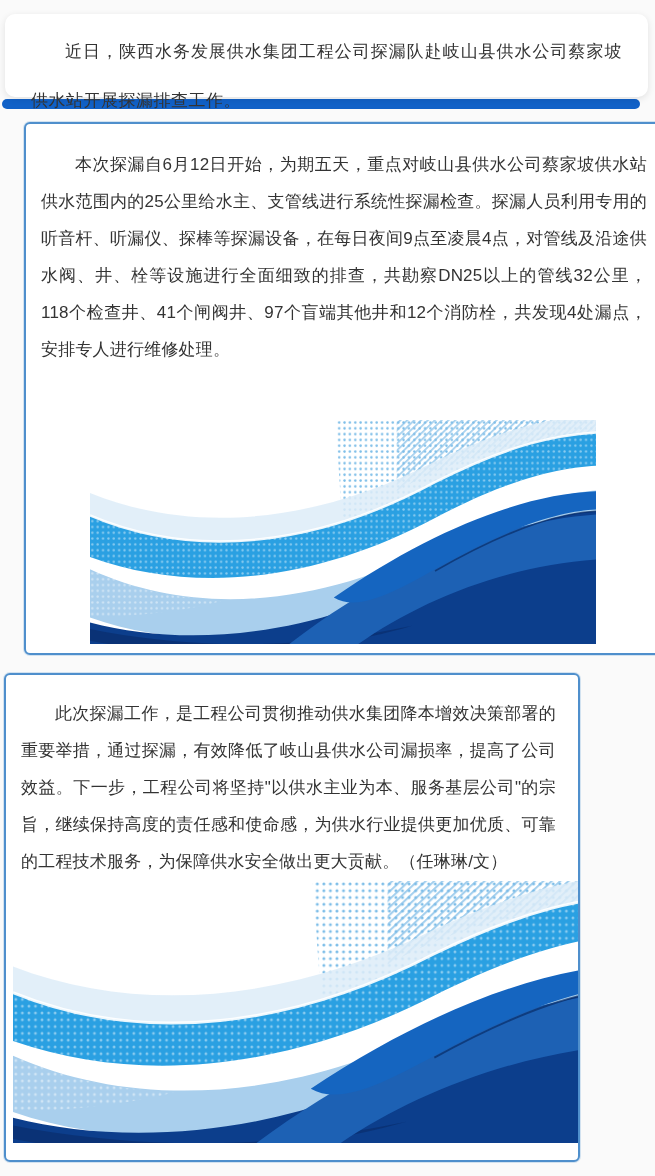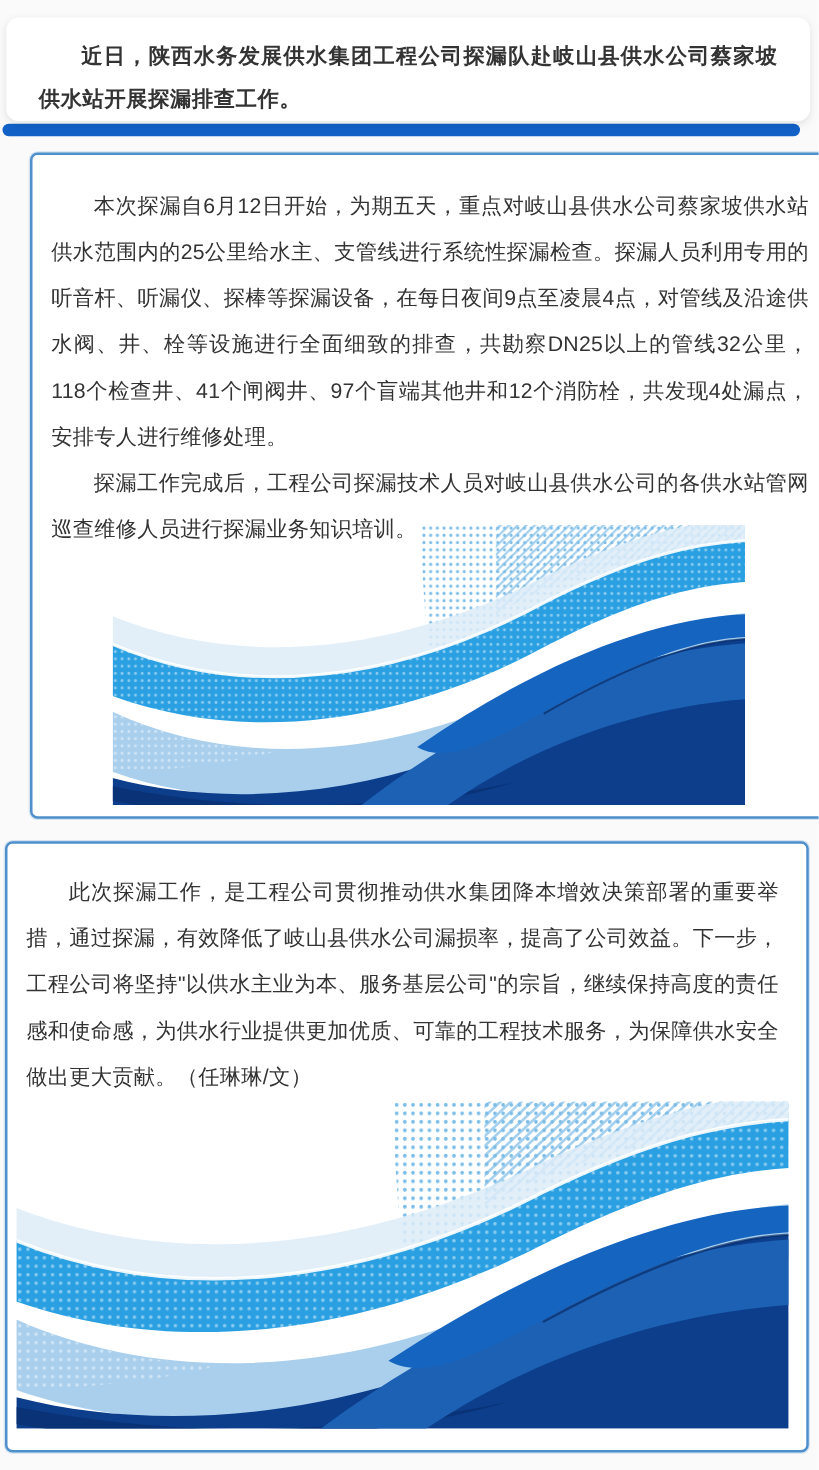--- a/index.html
+++ b/index.html
@@ -15,38 +15,38 @@
   .intro-card{
     position:absolute;left:5px;top:14px;width:643px;height:83px;
     box-sizing:border-box;
     background:#ffffff;
     border-radius:10px;
     box-shadow:0 2px 7px rgba(0,0,0,.10);
     padding:13px 26px 0 26px;
     z-index:2;
   }
   .intro-card p{
-    margin:0;font-size:17px;line-height:35px;color:var(--text,#333);
-    text-indent:2em;text-align:justify;letter-spacing:.5px;font-weight:bold;
+    margin:0;font-size:17px;line-height:49px;color:var(--text,#333);
+    text-indent:2em;text-align:justify;letter-spacing:.5px;
   }
   .intro-accent-bar{
     position:absolute;left:2px;top:99px;width:638px;height:10px;
     background:var(--accent-bar,#1161c7);
     border-radius:6px;z-index:1;
   }
   
   .card{
     position:absolute;box-sizing:border-box;background:#ffffff;
     border:2px solid var(--card-border,#4f8fcc);
     border-radius:6px;
     box-shadow:0 0 0 1px rgba(91,155,213,.25);
     overflow:hidden;
   }
   .detail-card{left:24px;top:122px;width:640px;height:533px;padding:22px 15px 0 15px;}
-  .summary-card{left:4px;top:673px;width:643px;height:489px;padding:20px 22px 0 15px;}
+  .summary-card{left:4px;top:673px;width:576px;height:489px;padding:20px 22px 0 15px;}
   .card p{
     margin:0;font-size:17px;line-height:37px;color:var(--text,#333);
     text-indent:2em;text-align:justify;letter-spacing:.2px;
   }
   
   .wave{position:absolute;pointer-events:none;}
   .wave svg{display:block;width:100%;height:100%;}
   .wave-1{left:64px;top:296px;width:506px;height:224px;}
   .wave-2{left:7px;top:206px;width:618px;height:262px;}
   .defs-holder{position:absolute;width:0;height:0;overflow:hidden;}
@@ -56,21 +56,20 @@
 
 <div class="page">
 
   <section class="intro-card">
     <p>近日，陕西水务发展供水集团工程公司探漏队赴岐山县供水公司蔡家坡供水站开展探漏排查工作。</p>
   </section>
   <div class="intro-accent-bar"></div>
 
   <section class="card detail-card">
     <p>本次探漏自6月12日开始，为期五天，重点对岐山县供水公司蔡家坡供水站供水范围内的25公里给水主、支管线进行系统性探漏检查。探漏人员利用专用的听音杆、听漏仪、探棒等探漏设备，在每日夜间9点至凌晨4点，对管线及沿途供水阀、井、栓等设施进行全面细致的排查，共勘察DN25以上的管线32公里，118个检查井、41个闸阀井、97个盲端其他井和12个消防栓，共发现4处漏点，安排专人进行维修处理。</p>
-    <p>探漏工作完成后，工程公司探漏技术人员对岐山县供水公司的各供水站管网巡查维修人员进行探漏业务知识培训。</p>
     <div class="wave wave-1">
       <svg viewBox="0 0 660 270" preserveAspectRatio="none" aria-hidden="true">
           <use href="#wave-art"></use>
         </svg>
     </div>
   </section>
 
   <section class="card summary-card">
     <p>此次探漏工作，是工程公司贯彻推动供水集团降本增效决策部署的重要举措，通过探漏，有效降低了岐山县供水公司漏损率，提高了公司效益。下一步，工程公司将坚持"以供水主业为本、服务基层公司"的宗旨，继续保持高度的责任感和使命感，为供水行业提供更加优质、可靠的工程技术服务，为保障供水安全做出更大贡献。（任琳琳/文）</p>
     <div class="wave wave-2">

